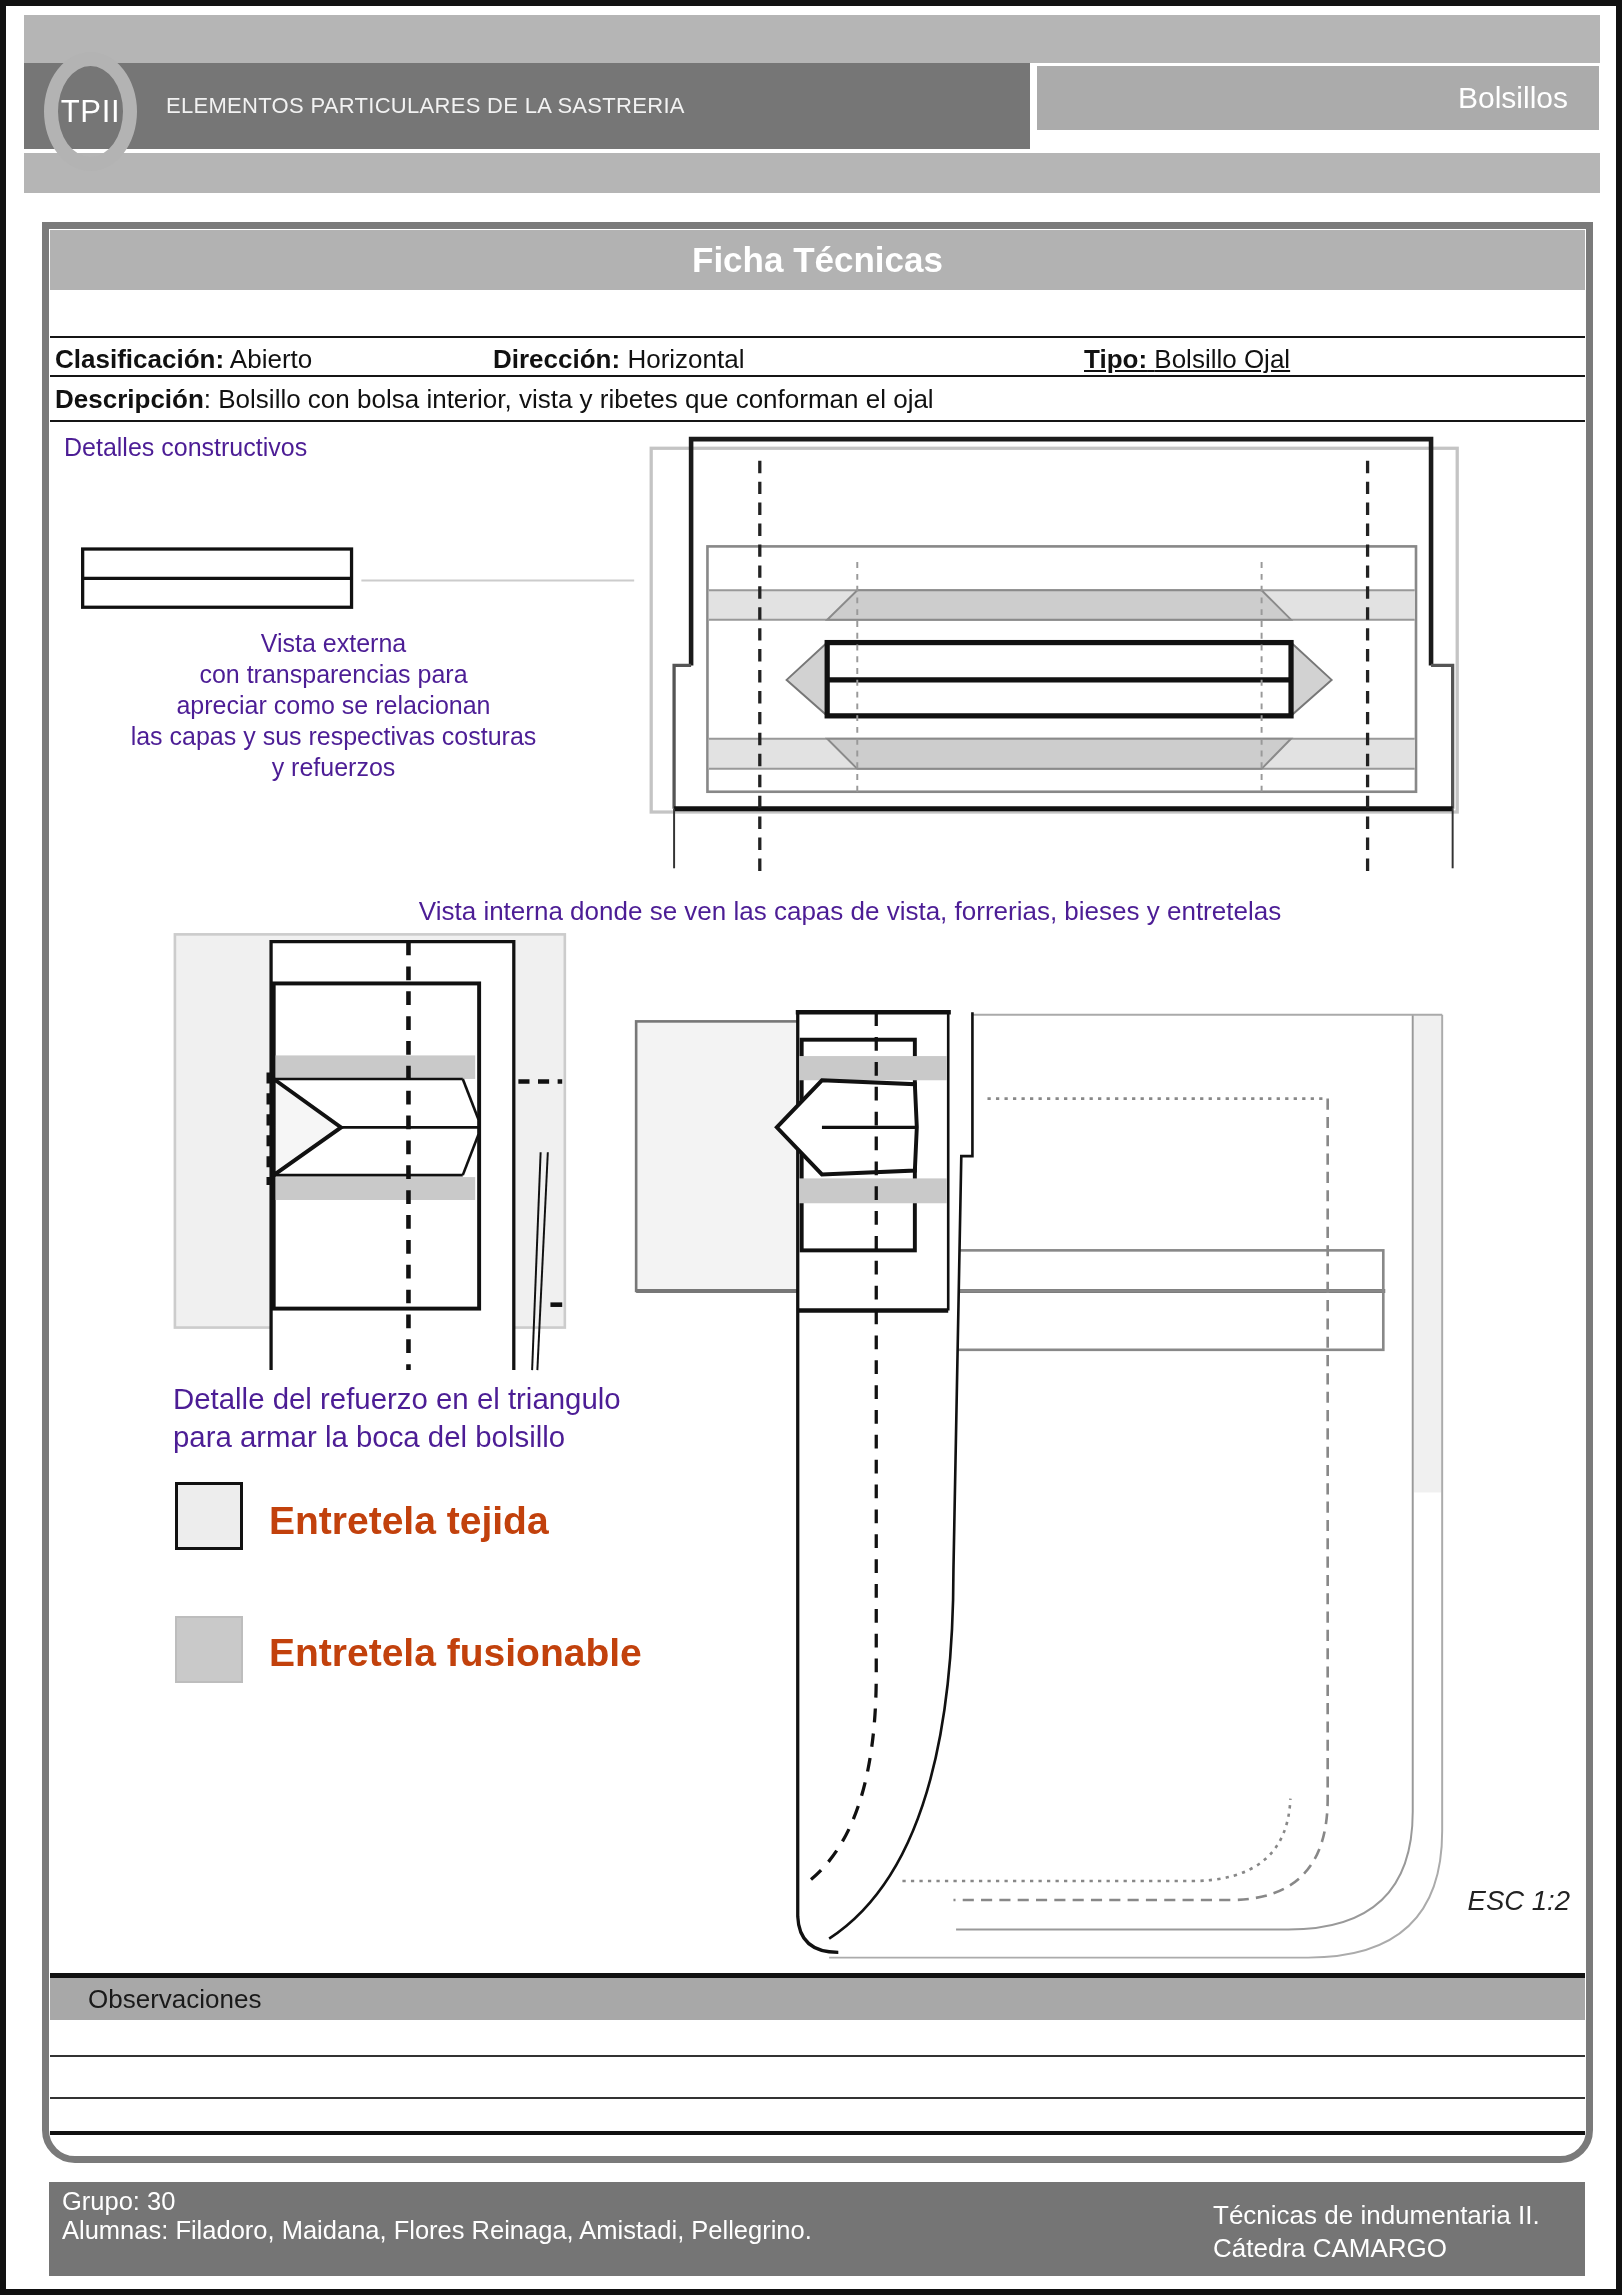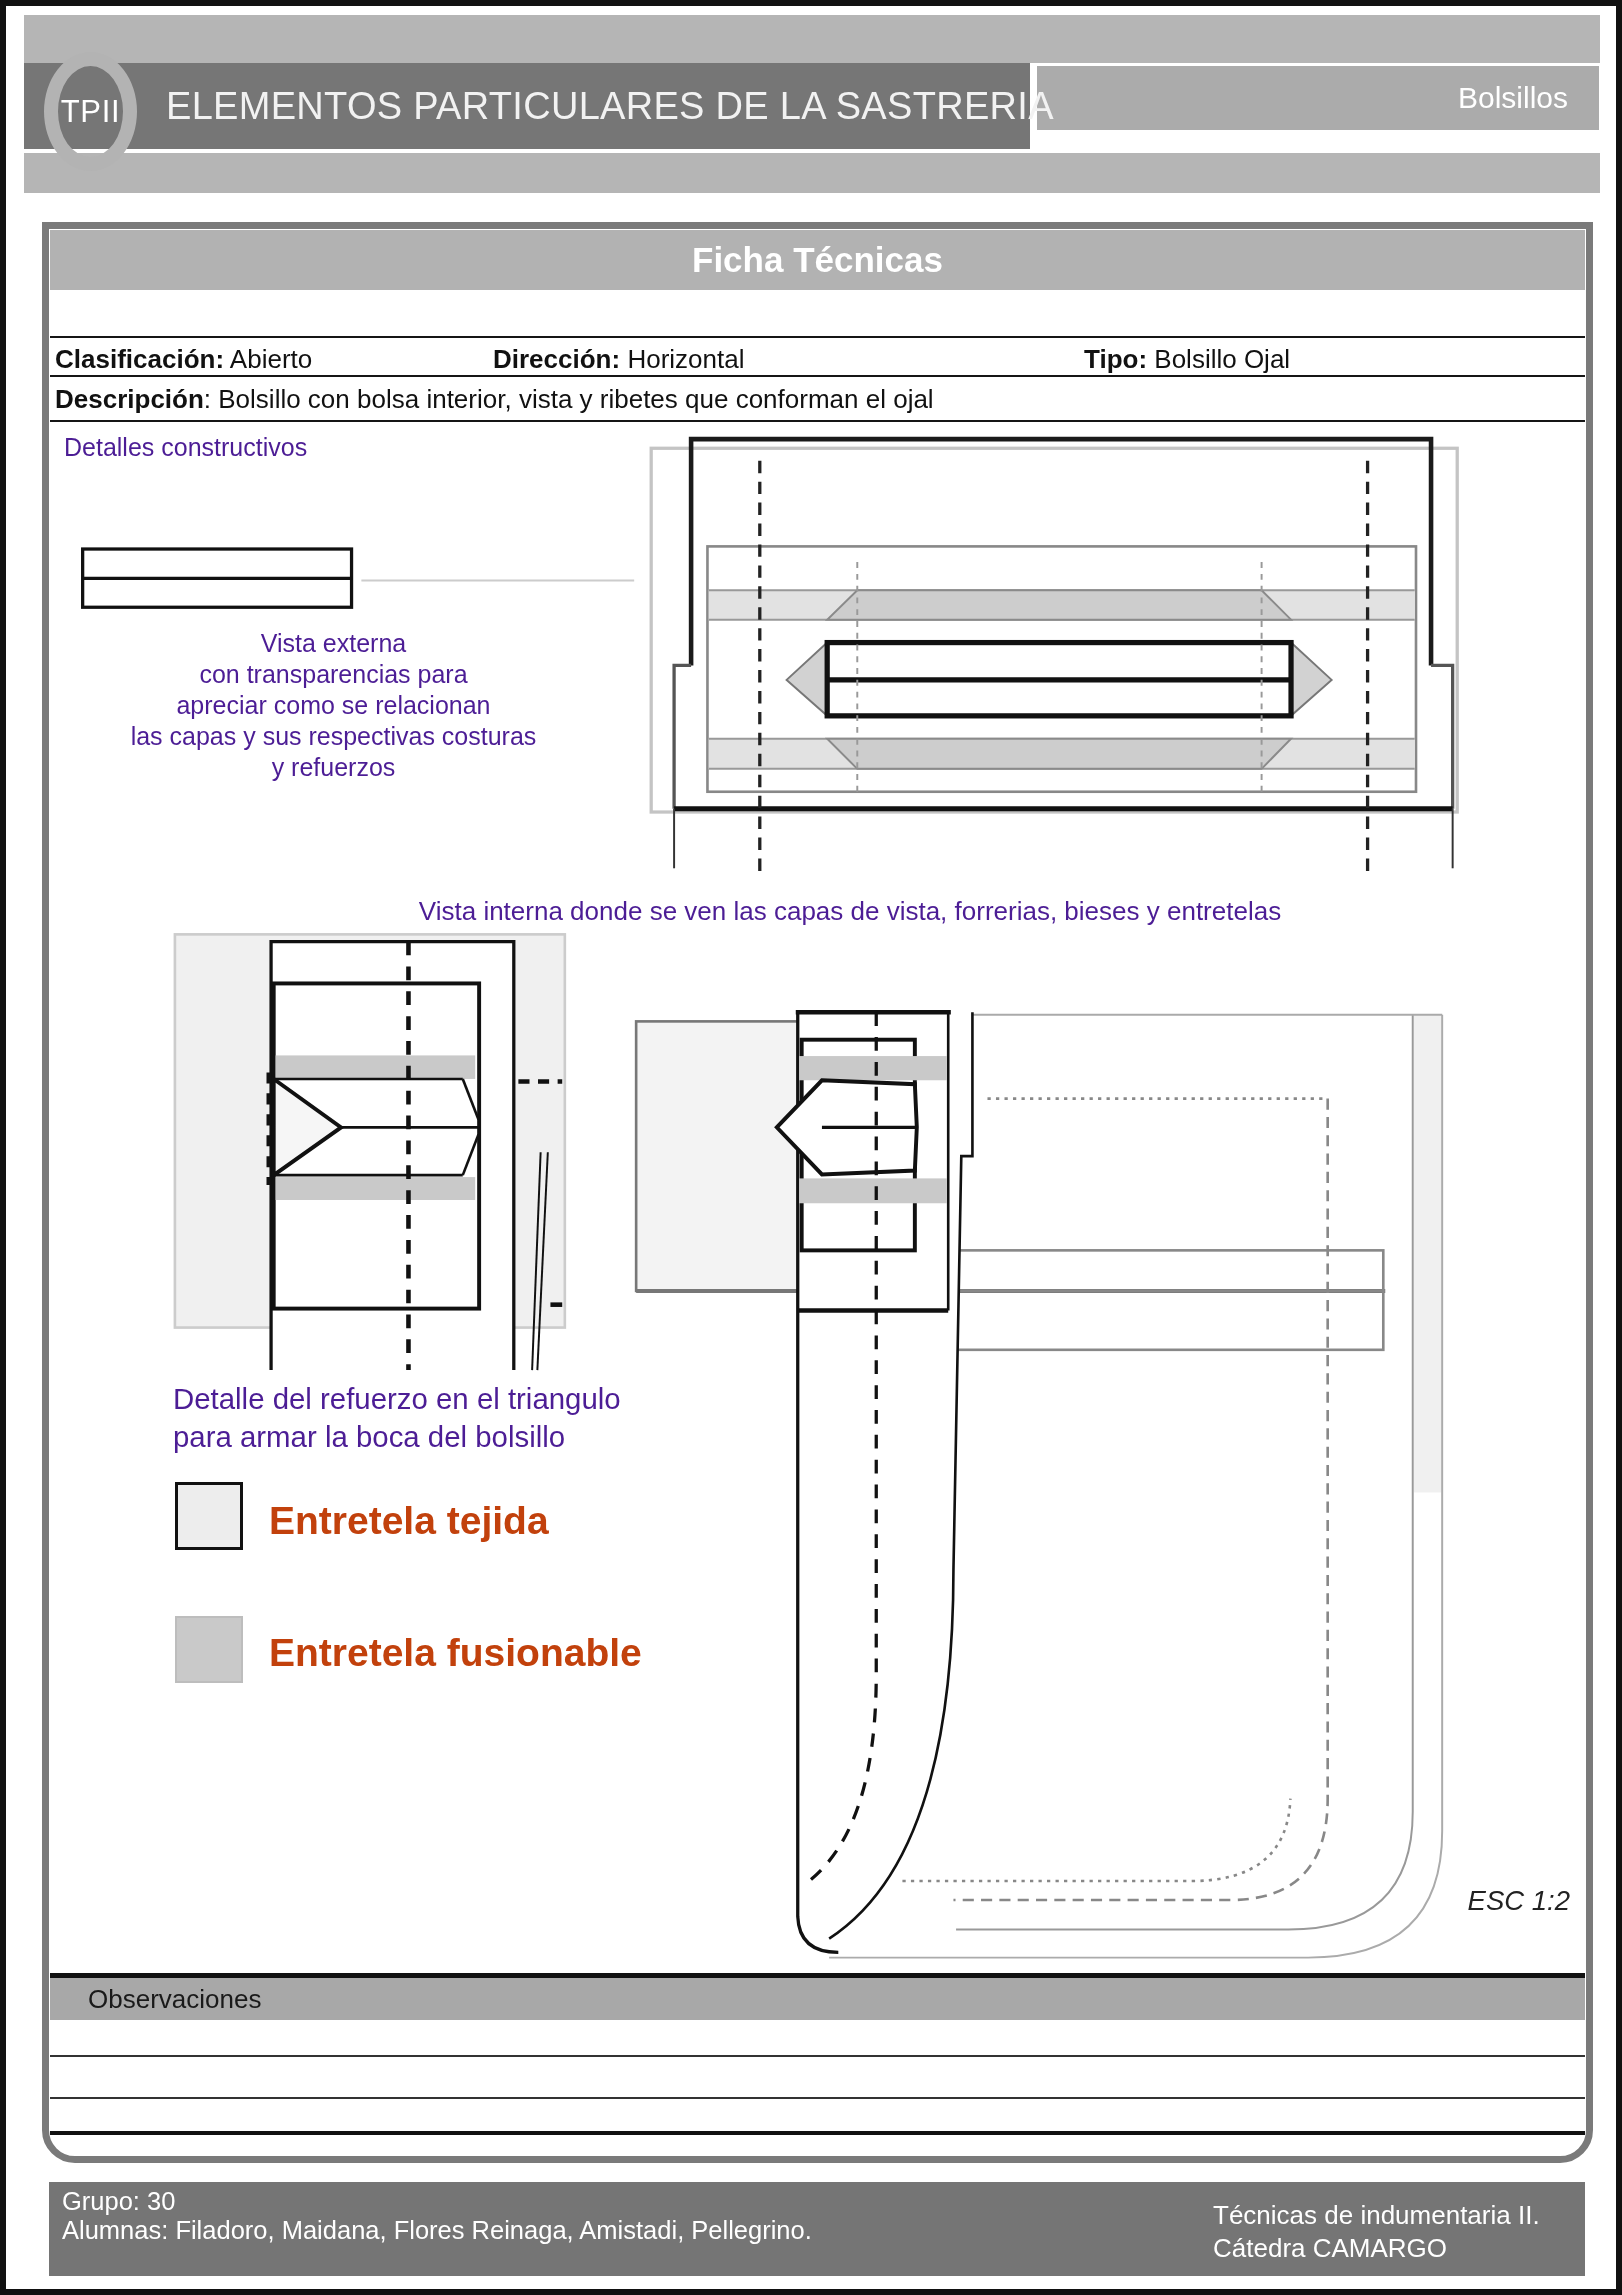--- a/index.html
+++ b/index.html
@@ -18,21 +18,21 @@
   .band-dark{background:#767676;}
   .hdr-top{left:17.7px;top:8.5px;width:1576px;height:48px;}
   .hdr-dark{left:17.7px;top:57px;width:1006px;height:86px;}
   .hdr-bottom{left:17.7px;top:147px;width:1576px;height:40px;}
   .bolsillos-box{left:1031px;top:60px;width:562px;height:64px;background:#ababab;
     display:flex;align-items:center;justify-content:flex-end;padding-right:31px;box-sizing:border-box;}
   .bolsillos-box span{color:#fff;font-size:30px;}
   .logo-ring{left:38px;top:46px;width:93px;height:119px;border:14.4px solid #b3b3b3;border-radius:50%;box-sizing:border-box;}
   .logo-text{left:38px;top:46px;width:93px;height:119px;display:flex;align-items:center;justify-content:center;
     color:#fff;font-size:31px;letter-spacing:0.7px;}
-  .hdr-title{left:160px;top:57px;height:86px;display:flex;align-items:center;color:#f2f2f2;font-size:38px;letter-spacing:0.3px;}
+  .hdr-title{left:160px;top:57px;height:86px;display:flex;align-items:center;color:#f2f2f2;font-size:22px;letter-spacing:0.3px;}
   
   .frame{left:36px;top:216px;width:1551px;height:1941px;border:7.9px solid #7a7a7a;
     border-radius:0 0 33px 33px;box-sizing:border-box;background:#fff;}
   .ficha-band{left:44px;top:224px;width:1535px;height:60px;background:#b2b2b2;
     display:flex;align-items:center;justify-content:center;}
   .ficha-band span{color:#fff;font-size:35px;font-weight:bold;}
   .hline{left:44px;width:1535px;background:#151515;}
   .row-text{font-size:26px;color:#111;white-space:nowrap;}
   .lbl{font-weight:bold;}
   
@@ -83,21 +83,21 @@
   <div class="abs hline" style="top:414px;height:2px;"></div>
 
   <div class="abs row-text" style="left:49px;top:338px;">
     <span class="lbl">Clasificación:</span>
     <span>Abierto</span>
   </div>
   <div class="abs row-text" style="left:487px;top:338px;">
     <span class="lbl">Dirección:</span>
     <span>Horizontal</span>
   </div>
-  <div class="abs row-text" style="left:1078px;top:338px;">
+  <div class="abs row-text" style="left:1078px;top:338px;text-decoration:underline;">
     <span class="lbl">Tipo:</span>
     <span>Bolsillo Ojal</span>
   </div>
 
   <div class="abs row-text" style="left:49px;top:378px;">
     <span class="lbl">Descripción</span><span>: Bolsillo con bolsa interior, vista y ribetes que conforman el ojal</span>
   </div>
 
   <div class="abs cap cap-detalles">Detalles constructivos</div>
 

